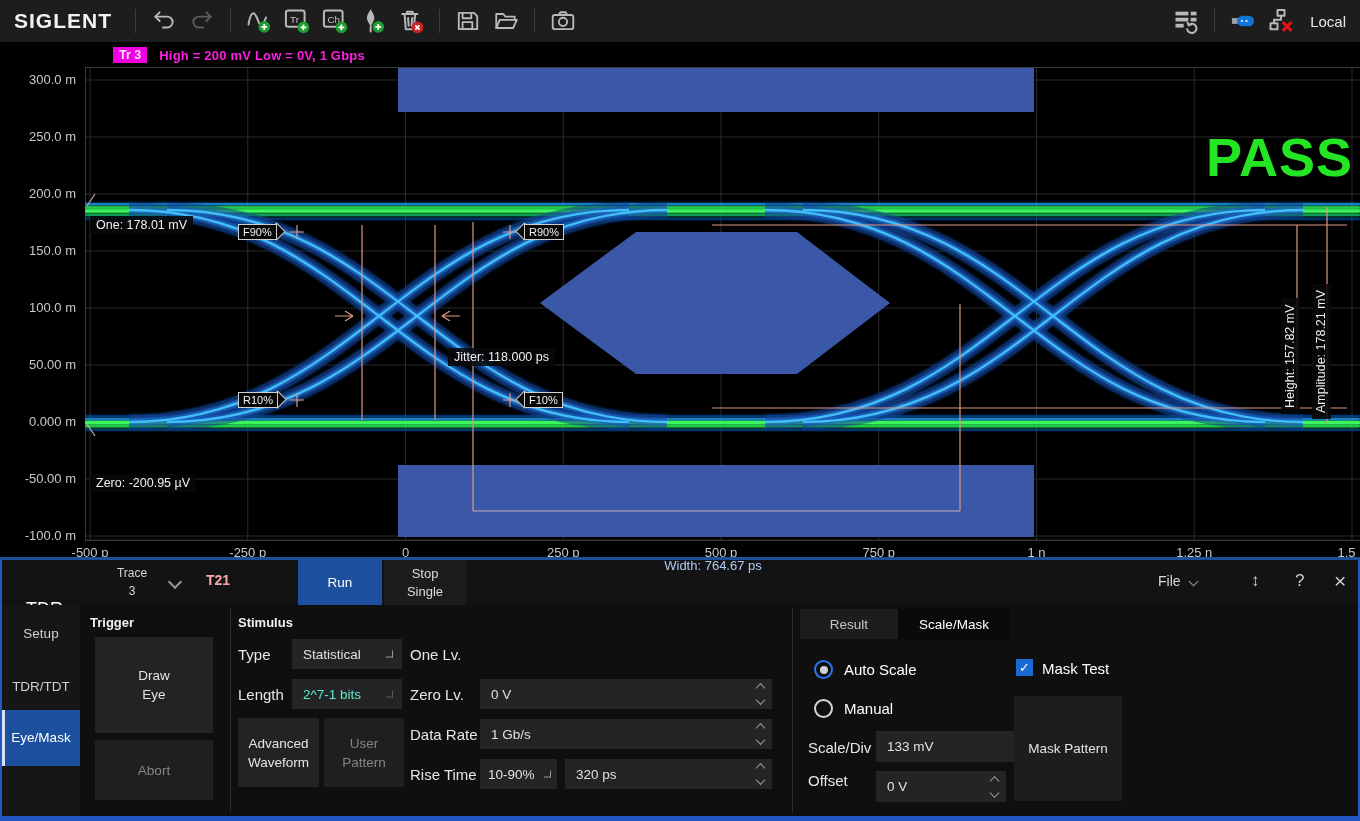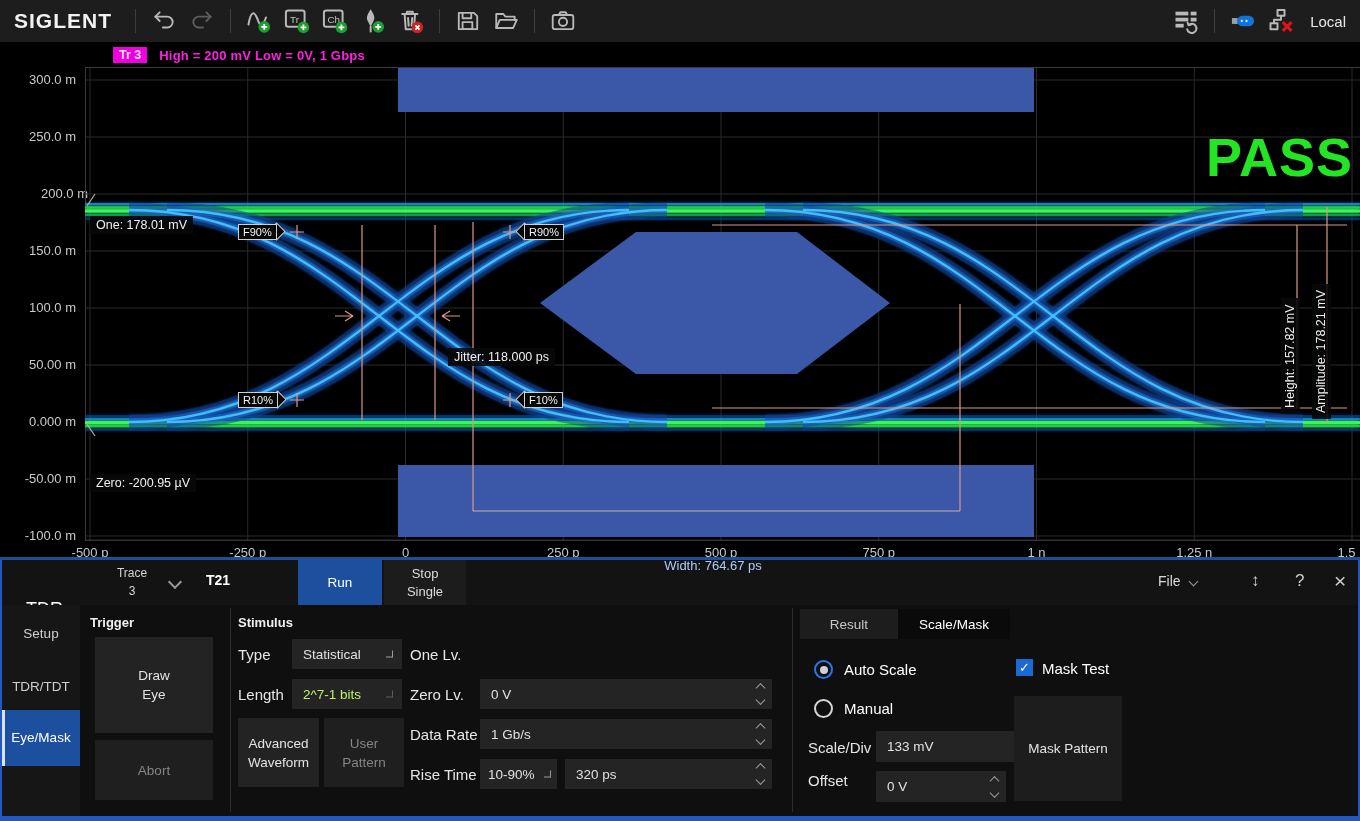--- a/index.html
+++ b/index.html
@@ -38,21 +38,21 @@
   .ttip{width:11px;height:11px;background:#070707;border:1px solid #cfcfcf;transform:rotate(45deg);z-index:1;flex:0 0 auto;}
   .ttip.r{margin-left:-7px;} .ttip.l{margin-right:-7px;}
   
   #panel{position:absolute;left:0;top:560px;width:1360px;height:261px;background:#0f0f0f;box-sizing:border-box;}
   #panel .edgeL{position:absolute;left:0;top:0;width:2px;height:261px;background:#2257c4;}
   #panel .edgeR{position:absolute;right:0;top:0;width:2px;height:261px;background:#2257c4;}
   #panel .edgeB{position:absolute;left:0;bottom:0;width:1360px;height:5px;background:#2257c4;}
   #phead{position:absolute;left:2px;top:0;width:1356px;height:45px;background:#131313;}
   .papp{position:absolute;left:24px;top:9px;color:#fff;font-size:18px;margin-top:30px;}
   .ptrace{position:absolute;left:102px;top:4px;width:56px;text-align:center;color:#d6d6d6;font-size:12px;line-height:18px;}
-  .pT21{position:absolute;left:204px;top:12px;color:#ffffff;font-weight:bold;font-size:14px;}
+  .pT21{position:absolute;left:204px;top:12px;color:#fca5a5;font-weight:bold;font-size:14px;}
   .prun{position:absolute;left:296px;top:0;width:84px;height:45px;background:#1c4f9e;color:#fff;
         font-size:13.5px;display:flex;align-items:center;justify-content:center;}
   .pstop{position:absolute;left:382px;top:0;width:82px;height:45px;background:#1c1c1c;color:#dcdcdc;
         font-size:13px;line-height:18px;display:flex;align-items:center;justify-content:center;text-align:center;flex-direction:column;}
   .pfile{position:absolute;left:1156px;top:13px;color:#d9d9d9;font-size:14px;display:flex;align-items:center;gap:9px;}
   .pglyph{position:absolute;color:#cfcfcf;font-size:17px;}
   .chv{width:8px;height:8px;border-right:2px solid #9a9a9a;border-bottom:2px solid #9a9a9a;
        transform:rotate(45deg);display:inline-block;}
   .chv.sm{width:6px;height:6px;border-width:1.6px;}
   .chv.up{transform:rotate(225deg);}
@@ -64,21 +64,21 @@
   .sbar{position:absolute;left:0;top:0;width:3px;height:100%;background:#d9e2f2;}
   
   .gtitle{position:absolute;color:#f0f0f0;font-size:13px;font-weight:bold;}
   .gdiv{position:absolute;width:1px;background:#2e2e2e;}
   .btn{position:absolute;background:#232323;color:#e3e3e3;font-size:13.5px;display:flex;
        align-items:center;justify-content:center;text-align:center;line-height:19px;flex-direction:column;}
   .btn.dim{background:#1f1f1f;color:#858585;}
   .flabel{position:absolute;color:#e6e6e6;font-size:15px;}
   .field{position:absolute;background:#242424;color:#e0e0e0;font-size:13.5px;display:flex;
          align-items:center;padding:0 11px;box-sizing:border-box;}
-  .field.dim{color:#bef264;}
+  .field.dim{color:#5eead4;}
   .spins{position:absolute;right:8px;top:50%;transform:translateY(-50%);display:flex;flex-direction:column;gap:5px;}
   .ddchv{position:absolute;right:9px;top:50%;transform:translateY(-50%) ;}
   
   .tab{position:absolute;height:30px;display:flex;align-items:center;justify-content:center;font-size:13.5px;}
   .tab.idle{background:#1d1d1d;color:#c6c6c6;}
   .tab.active{background:#0a0a0a;color:#fff;}
   .radio{position:absolute;width:15px;height:15px;border-radius:50%;border:2px solid #d5d5d5;
          display:flex;align-items:center;justify-content:center;}
   .radio.sel{border-color:#2e74e8;}
   .rdot{width:8px;height:8px;border-radius:50%;background:#ccd2d8;}
@@ -203,21 +203,21 @@
 
   <div id="banner">
     <span class="badge">Tr 3</span>
     <span class="binfo">High = 200 mV  Low = 0V,  1 Gbps</span>
   </div>
 
   <div id="plot">
     <div id="yticks">
         <div class="ytick" style="top: 30px;">300.0 m</div>
         <div class="ytick" style="top: 87px;">250.0 m</div>
-        <div class="ytick" style="top: 144px; padding-left: 12px;">200.0 m</div>
+        <div class="ytick" style="top: 144px;">200.0 m</div>
         <div class="ytick" style="top: 201px;">150.0 m</div>
         <div class="ytick" style="top: 258px;">100.0 m</div>
         <div class="ytick" style="top: 315px;">50.00 m</div>
         <div class="ytick" style="top: 372px;">0.000 m</div>
         <div class="ytick" style="top: 429px;">-50.00 m</div>
         <div class="ytick" style="top: 486px;">-100.0 m</div>
       </div>
     <div id="xticks">
         <div class="xtick" style="left: 45px;">-500 p</div>
         <div class="xtick" style="left: 202.75px;">-250 p</div>

